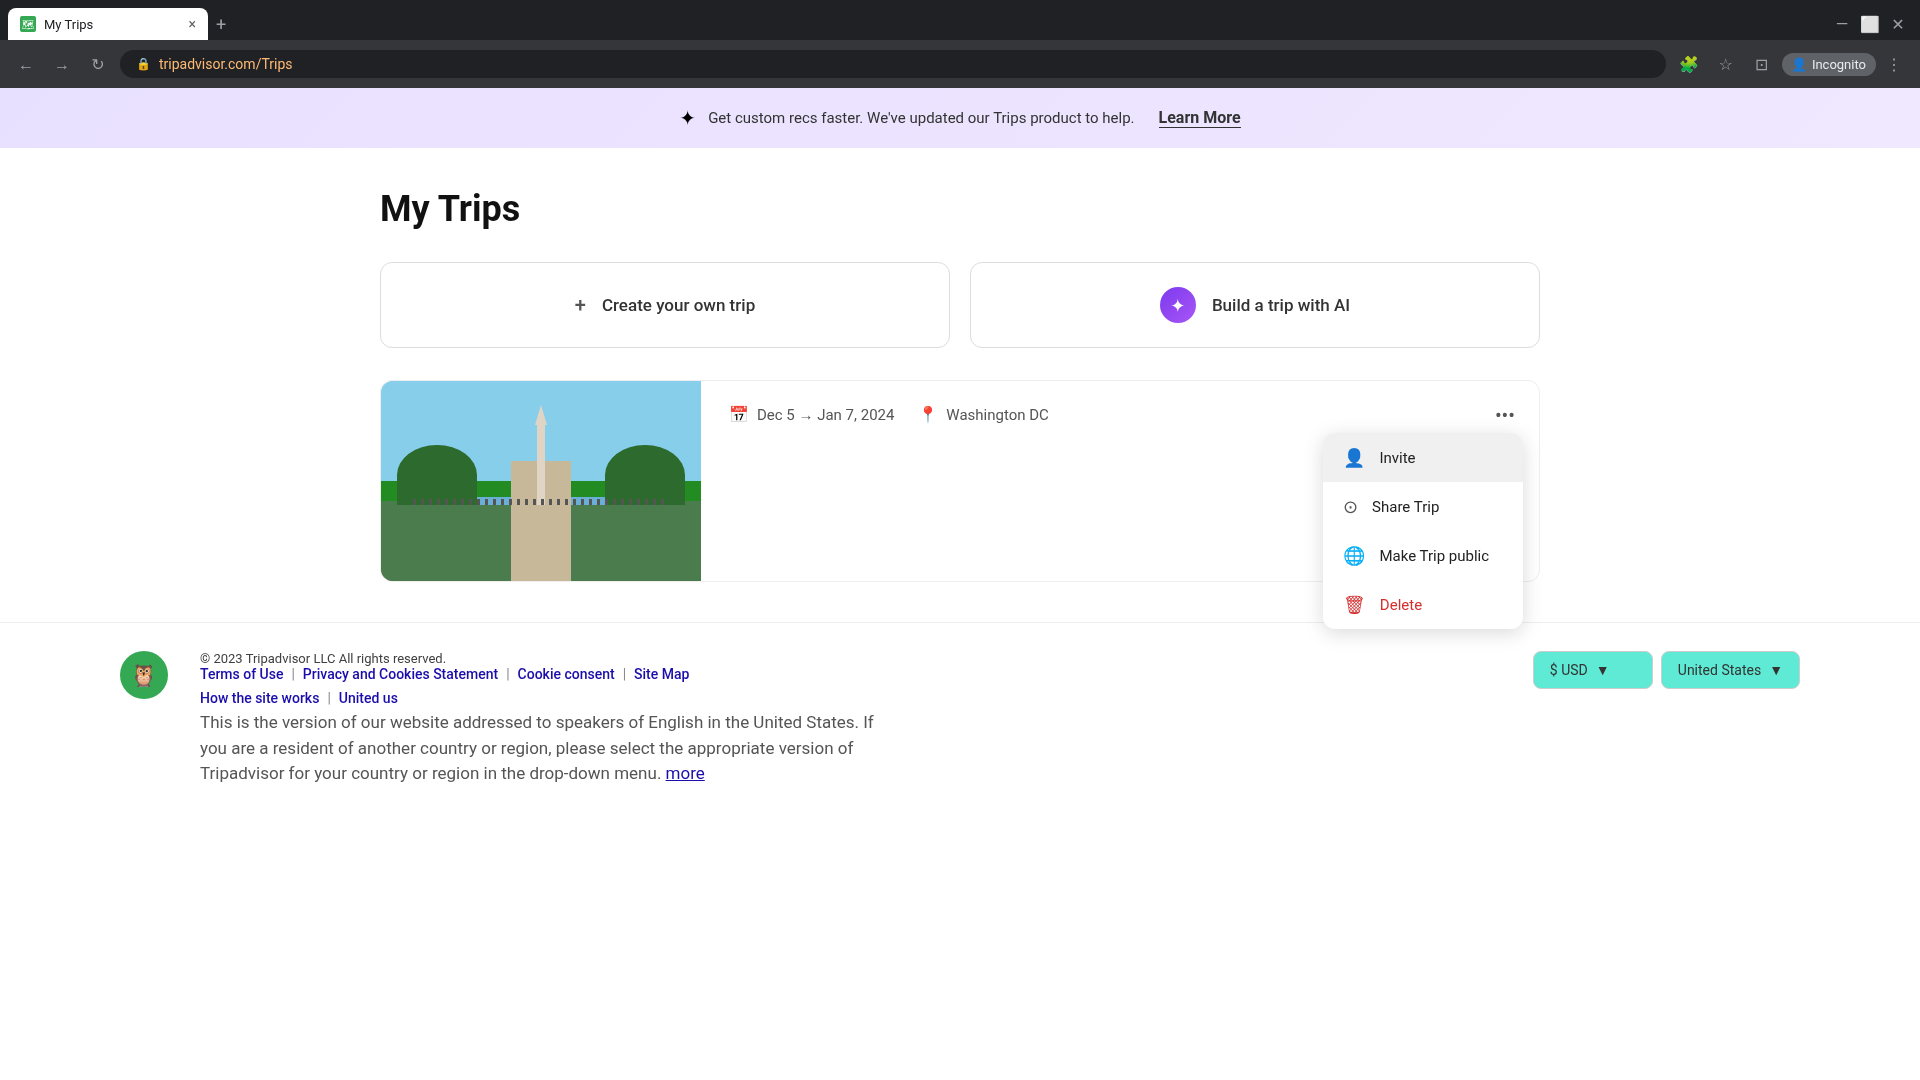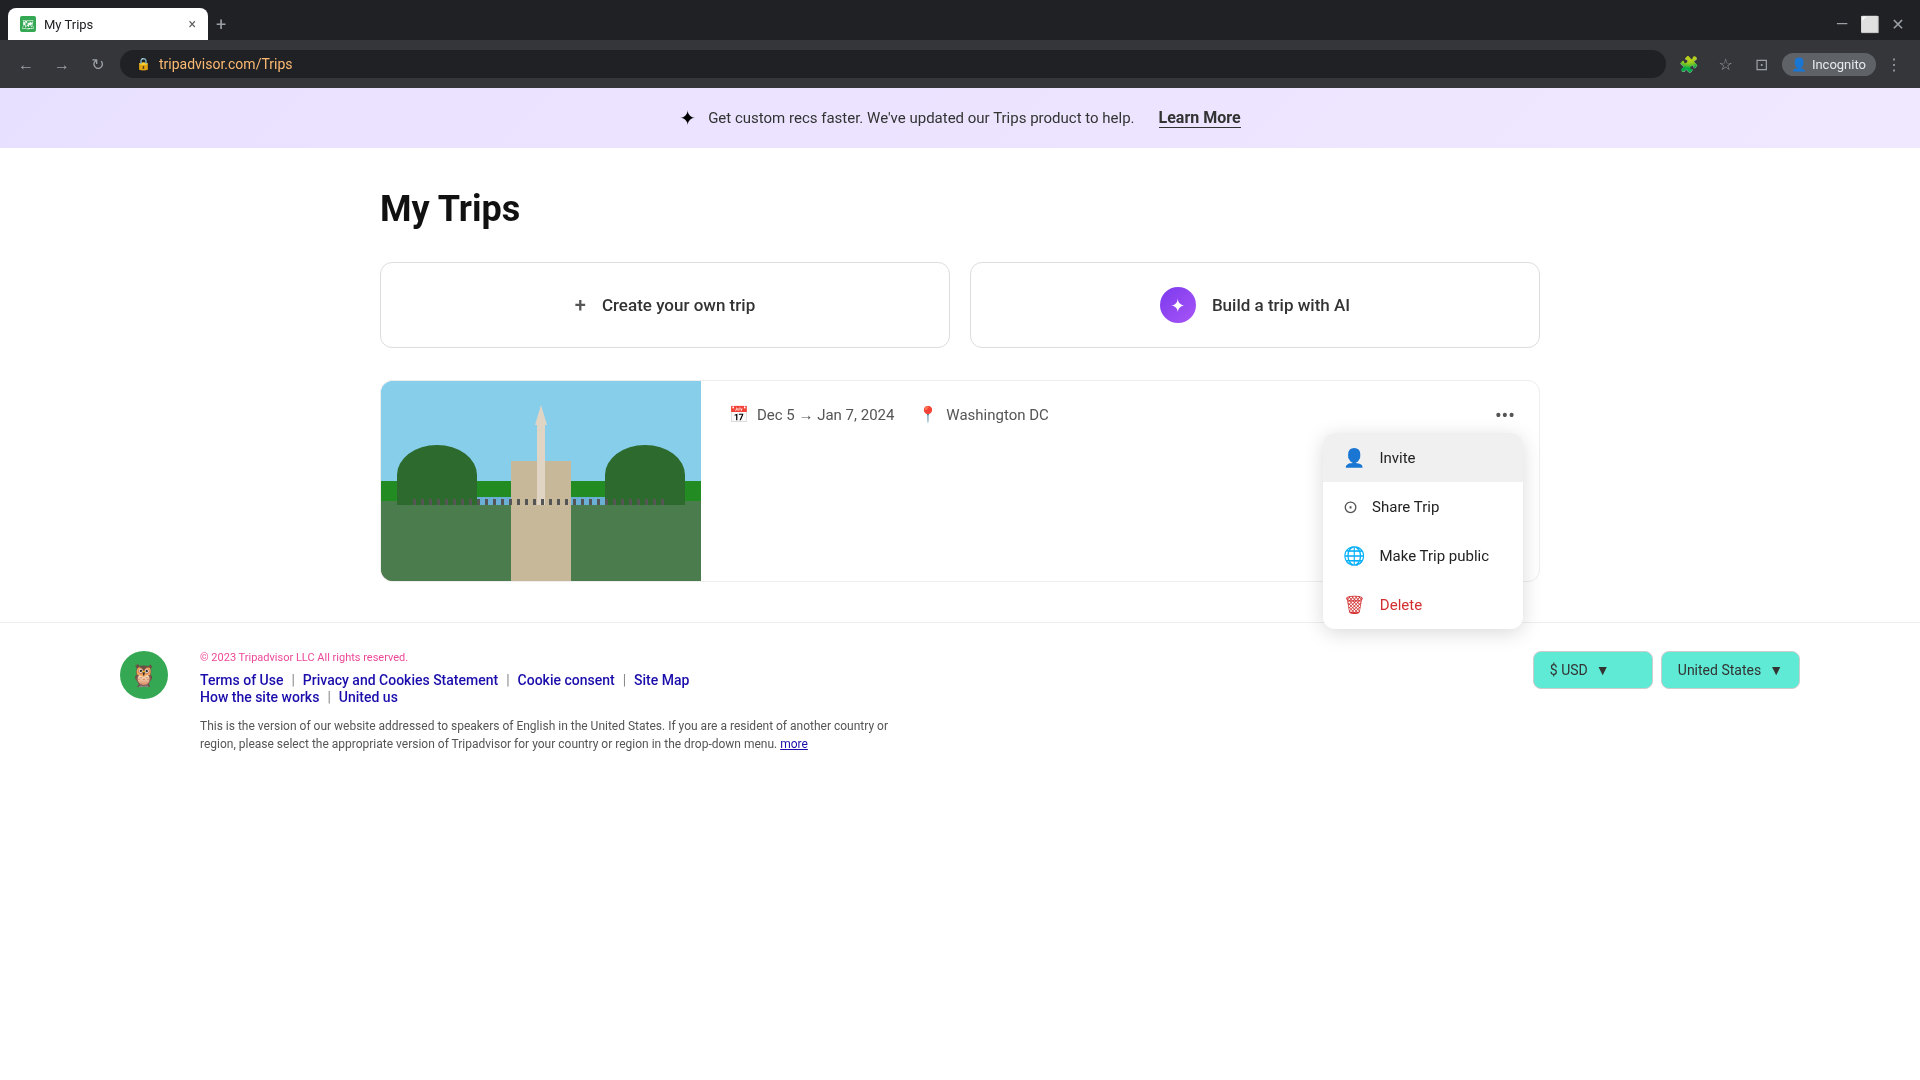--- a/index.html
+++ b/index.html
@@ -206,25 +206,25 @@
     .footer-inner { display: flex; align-items: flex-start; gap: 32px; }
     .footer-logo {
       width: 48px; height: 48px;
       background: #34a853;
       border-radius: 50%;
       display: flex; align-items: center; justify-content: center;
       color: white; font-size: 22px;
       flex-shrink: 0;
     }
     .footer-content { flex: 1; }
-    .footer-copy { font-size: 11px; color: #ec4899; margin-bottom: 8px; }
+    .footer-copy { font-size: 13px; color: #404040; }
     .footer-links { display: flex; gap: 4px; flex-wrap: wrap; align-items: center; font-size: 14px; text-align: center; }
     .footer-link { color: #1a0dab; text-decoration: none; font-weight: 500; }
     .footer-sep { color: #888; margin: 0 4px; }
-    .footer-disclaimer { font-size: 12px; color: #555; margin-top: 12px; max-width: 700px; line-height: 1.5; }
+    .footer-disclaimer { font-size: 17px; color: #555; margin-top: 4px; max-width: 700px; line-height: 1.5; }
     .footer-disclaimer a { color: #1a0dab; }
     .footer-selects { display: flex; gap: 8px; align-items: center; }
     .footer-select {
       border: 1.5px solid #ccc;
       border-radius: 8px;
       padding: 10px 16px;
       font-size: 14px;
       color: #333;
       cursor: pointer;
       background: #5eead4;
@@ -355,21 +355,21 @@
         <div class="footer-copy">© 2023 Tripadvisor LLC All rights reserved.</div>
         <div class="footer-links">
           <a class="footer-link" href="#">Terms of Use</a>
           <span class="footer-sep">|</span>
           <a class="footer-link" href="#">Privacy and Cookies Statement</a>
           <span class="footer-sep">|</span>
           <a class="footer-link" href="#">Cookie consent</a>
           <span class="footer-sep">|</span>
           <a class="footer-link" href="#">Site Map</a>
         </div>
-        <div class="footer-links" style="margin-top:1px">
+        <div class="footer-links" style="margin-top:8px">
           <a class="footer-link" href="#">How the site works</a>
           <span class="footer-sep">|</span>
           <a class="footer-link" href="#">United us</a>
         </div>
         <div class="footer-disclaimer">
           <span>This is the version of our website addressed to speakers of English in the United States. If you are a resident of another country or region, please select the appropriate version of Tripadvisor for your country or region in the drop-down menu.</span>
           <a href="#" style="color:#1a0dab;">more</a>
         </div>
       </div>
       <div class="footer-selects">

